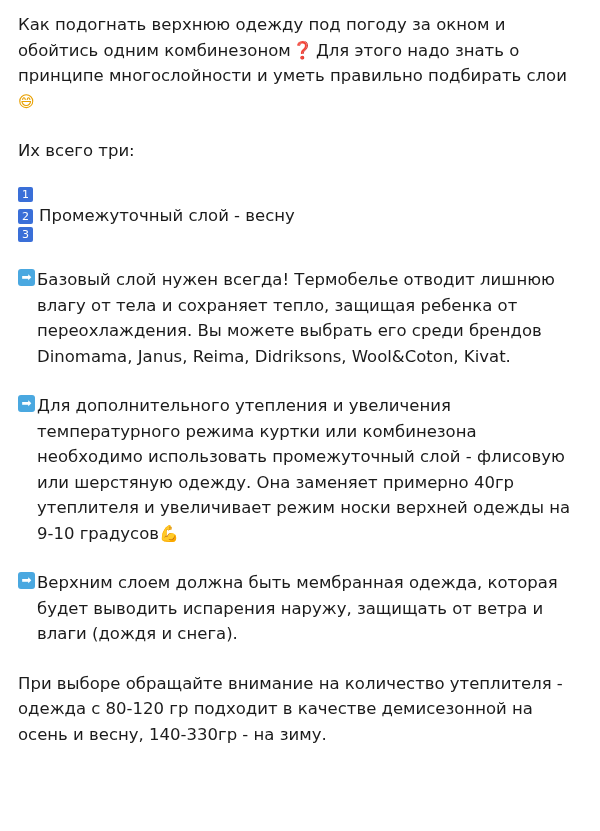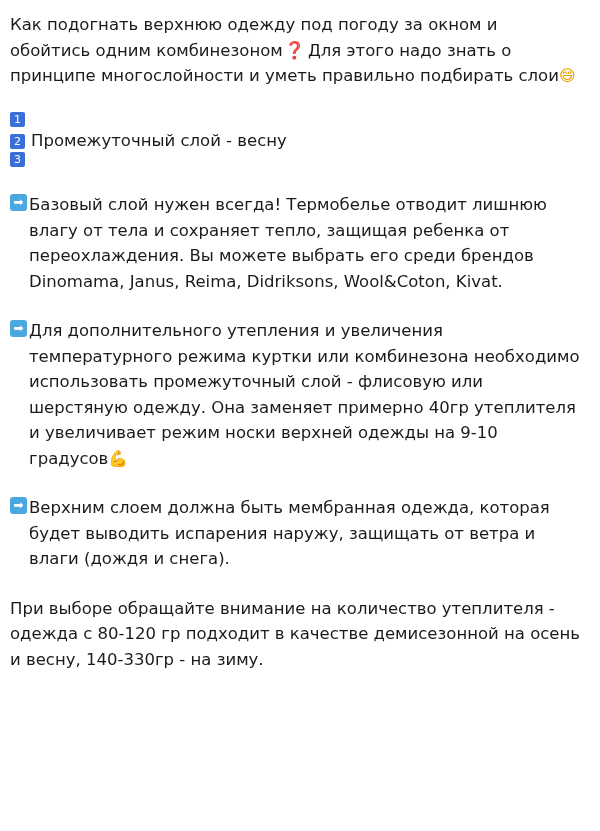--- a/index.html
+++ b/index.html
@@ -8,21 +8,21 @@
     background: #ffffff;
   }
   body {
     width: 600px;
     height: 831px;
     font-family: "DejaVu Sans", "Liberation Sans", sans-serif;
     color: #1b1b1b;
     overflow: hidden;
   }
   .article {
-    padding: 12px 18px 0 10px;
+    padding: 12px 18px 0 18px;
     box-sizing: border-box;
     width: 600px;
   }
   .para {
     font-size: 16.5px;
     line-height: 25.5px;
     margin: 0 0 24px 0;
     word-wrap: break-word;
   }
   .para:last-child {
@@ -94,20 +94,21 @@
     color: #d98b2b;
   }
 </style>
 </head>
 <body>
 
 <div class="article">
 
   <p class="para"><span>Как подогнать верхнюю одежду под погоду за окном и обойтись одним комбинезоном</span><span class="emoji emoji-q">❓</span><span>Для этого надо знать о принципе многослойности и уметь правильно подбирать слои</span><span class="emoji emoji-smile">😄</span></p>
 
+  <p class="para">Их всего три:</p>
 
   <div class="list-block">
     <div class="list-line">
       <span class="num-badge">1</span>
     </div>
     <div class="list-line">
       <span class="num-badge">2</span>
       <span>Промежуточный слой - весну</span>
     </div>
     <div class="list-line">

